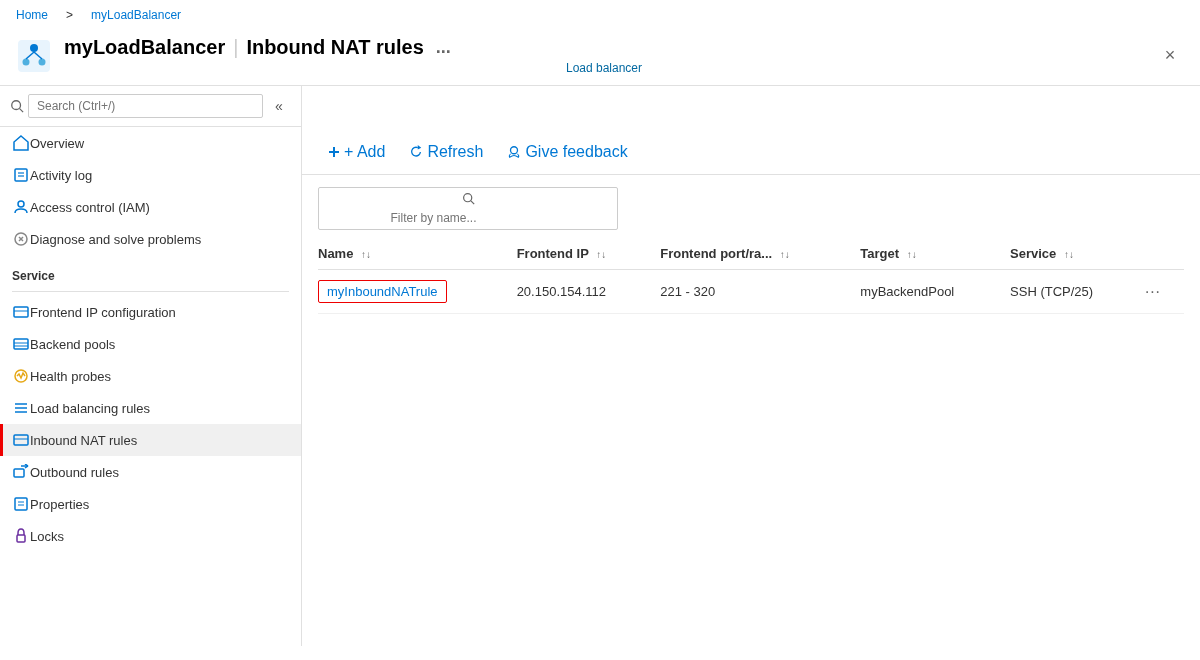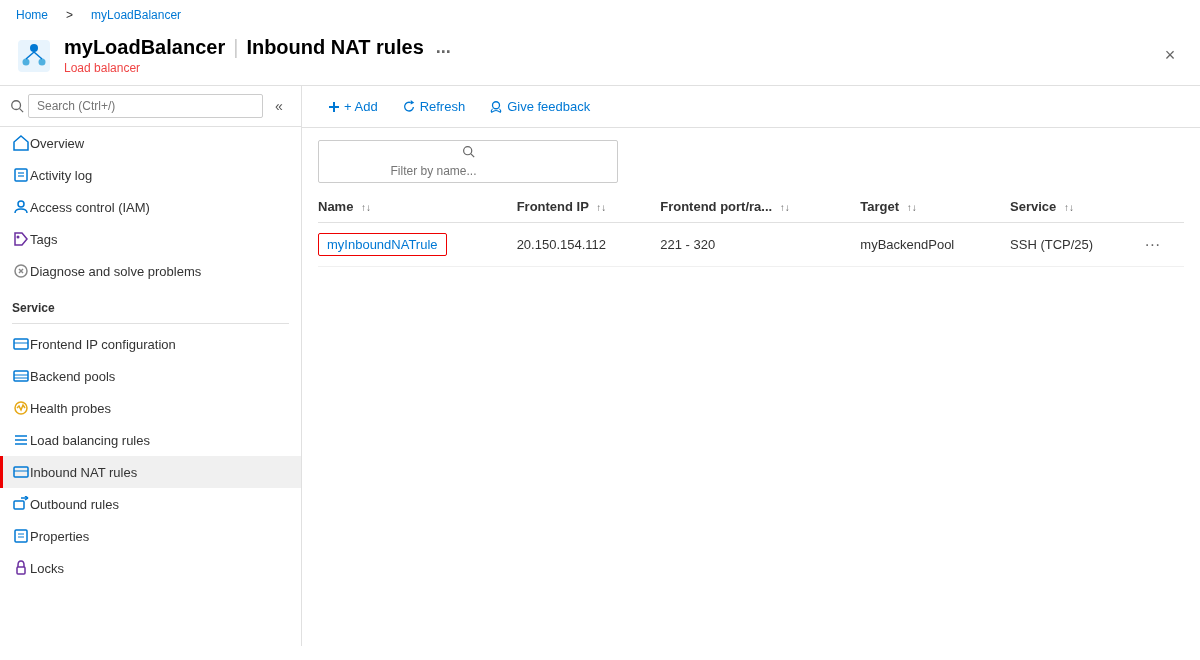--- a/index.html
+++ b/index.html
@@ -22,21 +22,21 @@
       width: 36px; height: 36px; border-radius: 4px; overflow: hidden;
       display: flex; align-items: center; justify-content: center;
       flex-shrink: 0;
     }
     .resource-icon svg { width: 32px; height: 32px; }
     .resource-title-block { flex: 1; }
     .resource-title {
       font-size: 20px; font-weight: 600; color: #000;
       display: flex; align-items: center; gap: 8px;
     }
-    .resource-subtitle { font-size: 12px; color: #ef4444; margin-top: 2px; }
+    .resource-subtitle { font-size: 12px; color: #0369a1; margin-top: 2px; text-align: center; }
     .header-dots { cursor: pointer; color: #666; font-size: 18px; margin-left: 4px; }
     .header-close {
       width: 28px; height: 28px; display: flex; align-items: center; justify-content: center;
       cursor: pointer; color: #666; font-size: 18px; border-radius: 4px;
     }
 
     
     .main-layout {
       display: flex; height: calc(660px - 100px);
     }
@@ -73,22 +73,23 @@
     
     .content {
       flex: 1; display: flex; flex-direction: column; overflow: hidden;
     }
     .toolbar {
       display: flex; align-items: center; gap: 4px; padding: 8px 16px;
       border-bottom: 1px solid #e0e0e0;
     }
     .toolbar-btn {
       display: flex; align-items: center; gap: 4px; padding: 5px 10px;
-      cursor: pointer; color: #0078d4; font-size: 13px; border: none; background: none;
+      cursor: pointer; color: #0078d4; font-size: 16px; border: none; background: none;
       border-radius: 2px;
+      margin-top: 44px;
     }
 
     .filter-bar { padding: 12px 16px 8px 16px; }
     .filter-input {
       display: flex; align-items: center; border: 1px solid #ccc; border-radius: 2px;
       padding: 4px 8px; width: 300px; gap: 6px; flex-direction: column;
     }
     .filter-input input {
       border: none; outline: none; font-size: 12px; flex: 1; color: #333;
     }
@@ -197,29 +198,20 @@
     <div class="nav-item">
       <span class="icon icon-access">
         <svg width="16" height="16" viewBox="0 0 16 16">
             <circle cx="8" cy="5" r="3" fill="none" stroke="#0078d4" stroke-width="1.5"></circle>
             <path d="M2,14 Q2,10 8,10 Q14,10 14,14" fill="none" stroke="#0078d4" stroke-width="1.5"></path>
           </svg>
       </span>
       <span>Access control (IAM)</span>
     </div>
 
-    <div class="nav-item">
-      <span class="icon icon-tags">
-        <svg width="16" height="16" viewBox="0 0 16 16">
-            <path d="M2,2 L9,2 L14,8 L9,14 L2,14 Z" fill="none" stroke="#6b2fa0" stroke-width="1.5"></path>
-            <circle cx="5" cy="6" r="1.5" fill="#6b2fa0"></circle>
-          </svg>
-      </span>
-      <span>Tags</span>
-    </div>
 
     <div class="nav-item">
       <span class="icon icon-diagnose">
         <svg width="16" height="16" viewBox="0 0 16 16">
             <circle cx="8" cy="8" r="6" fill="none" stroke="#888" stroke-width="1.5"></circle>
             <line x1="6" y1="6" x2="10" y2="10" stroke="#888" stroke-width="1.5"></line>
             <line x1="10" y1="6" x2="6" y2="10" stroke="#888" stroke-width="1.5"></line>
           </svg>
       </span>
       <span>Diagnose and solve problems</span>

